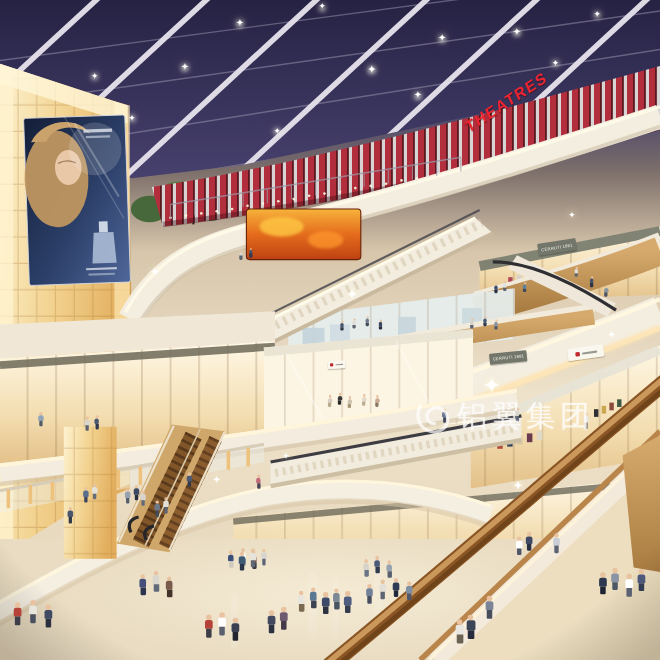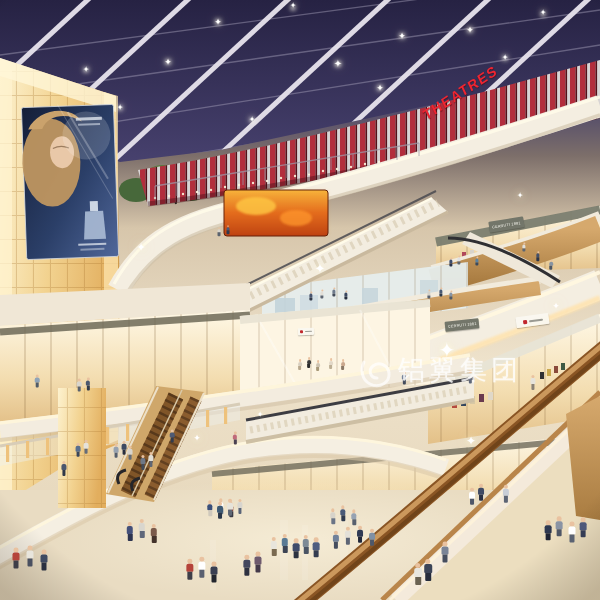--- a/index.html
+++ b/index.html
@@ -21,21 +21,21 @@
   .sign-a{left:489px;top:219px;width:35px;height:11px;transform:rotate(-9deg);}
   .sign-b{left:445px;top:320px;width:34px;height:10px;transform:rotate(-6deg);}
   .redlogo{background:rgba(250,248,240,.94);}
   .redlogo .dot{width:4px;height:4px;background:#c1272d;border-radius:1px;margin-right:2px;flex:none;}
   .redlogo .bar{display:block;width:14px;height:2px;background:#9a9a92;border-radius:1px;}
   .redlogo-a{left:516px;top:315px;width:33px;height:11px;transform:rotate(-8deg);}
   .redlogo-b{left:298px;top:328px;width:16px;height:7px;transform:rotate(-3deg);}
   .redlogo-b .dot{width:3px;height:3px;}
   .redlogo-b .bar{width:7px;height:1.5px;}
   
-  .watermark{left:358px;top:352px;width:200px;height:52px;display:flex;align-items:flex-start;
+  .watermark{left:376px;top:352px;width:200px;height:52px;display:flex;align-items:center;
     z-index:6;opacity:.82;}
   .watermark .wm-text{font-size:27px;letter-spacing:4px;color:#ffffff;font-weight:500;
     font-family:"DejaVu Sans",sans-serif;text-shadow:0 0 2px rgba(255,255,255,.45);}
   .watermark svg{flex:none;margin-right:6px;}
   
   #figures,#flares{position:absolute;left:0;top:0;width:600px;height:600px;z-index:2;pointer-events:none;}
   .person{position:absolute;transform:translate(-50%,-100%);display:flex;flex-direction:column;align-items:center;}
   .person .h{border-radius:50%;background:#e9c2a0;}
   .person .t{border-radius:2px 2px 1px 1px;}
   .person .l{border-radius:0 0 1px 1px;}

